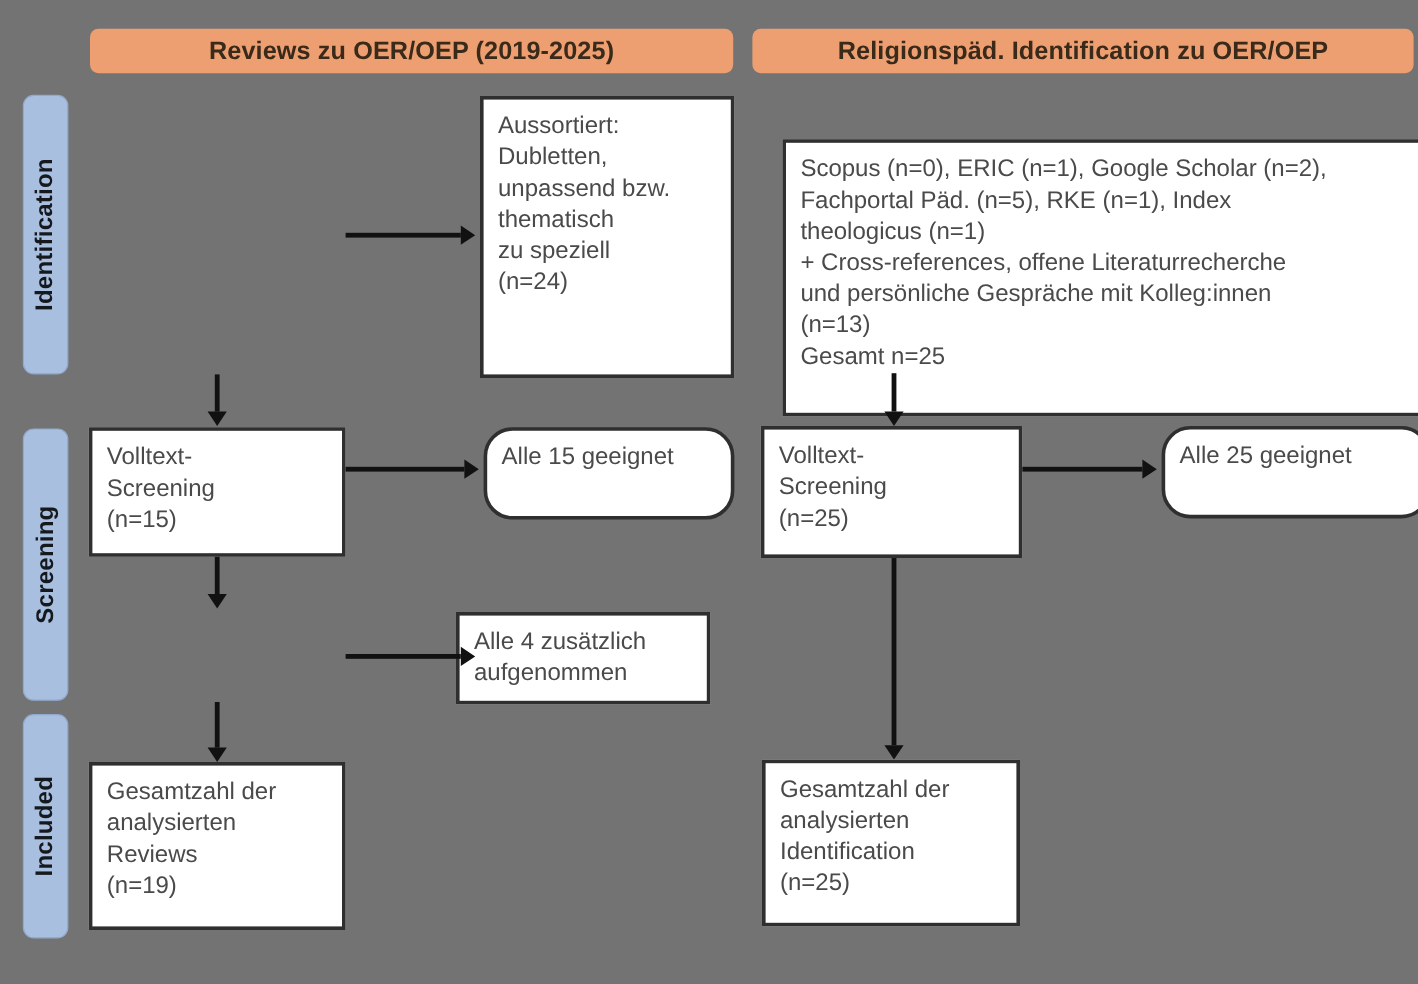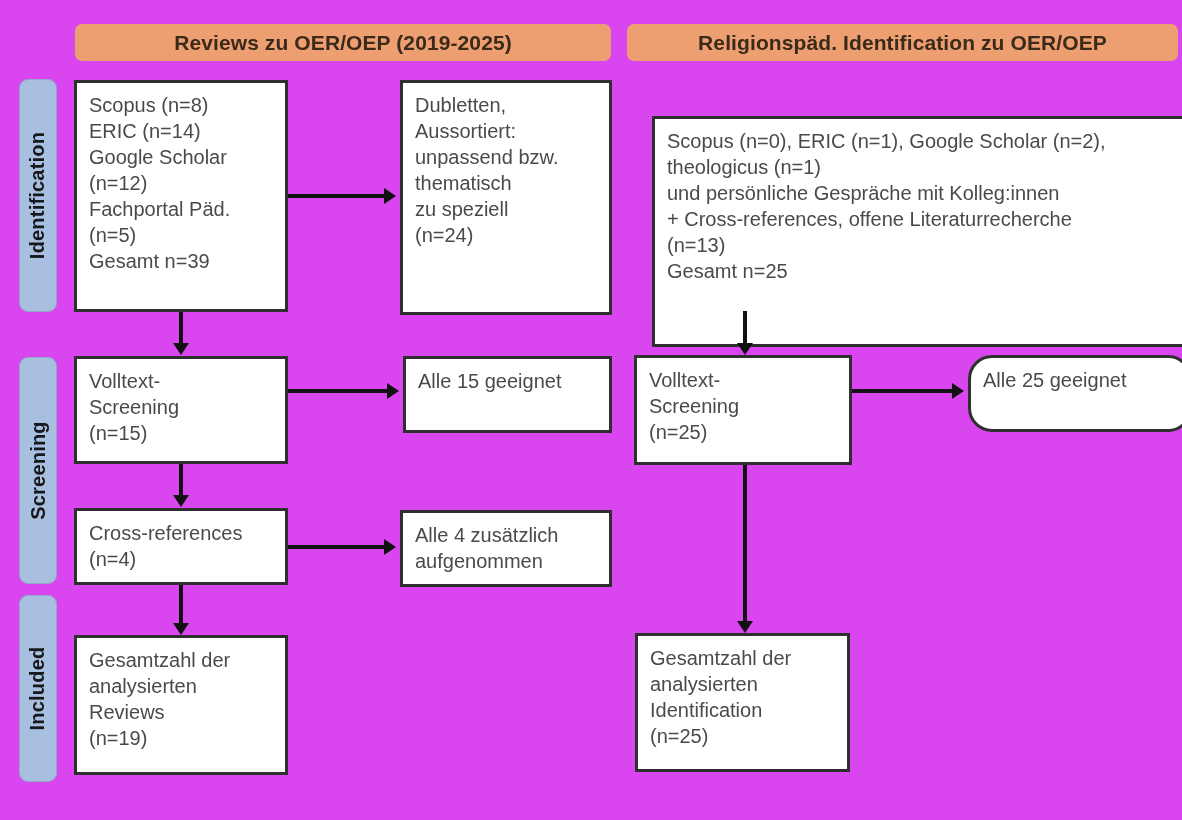--- a/index.html
+++ b/index.html
@@ -5,21 +5,21 @@
 <style>
   html, body {
     margin: 0;
     padding: 0;
     background: #ffffff;
   }
   #stage {
     position: relative;
     width: 1182px;
     height: 820px;
-    background: #d946ef;
+    background: #737373;
     font-family: "Liberation Sans", "DejaVu Sans", sans-serif;
     overflow: hidden;
   }
 
   
   .col-header {
     position: absolute;
     background: #EE9F72;
     border-radius: 7px;
     color: #3a2a1a;
@@ -106,89 +106,77 @@
   </div>
 
   <div class="stage-pill" style="left:19px; top:357px; width:38px; height:227px;">
     <span>Screening</span>
   </div>
 
   <div class="stage-pill" style="left:19px; top:595px; width:38px; height:187px;">
     <span>Included</span>
   </div>
 
-  <div class="node" style="left:74px; top:80px; width:214px; height:232px;">
-    <span class="line">Scopus (n=8)</span>
-    <span class="line">ERIC (n=14)</span>
-    <span class="line">Google Scholar</span>
-    <span class="line">(n=12)</span>
-    <span class="line">Fachportal Päd.</span>
-    <span class="line">(n=5)</span>
-    <span class="line">Gesamt n=39</span>
-  </div>
 
   <div class="node" style="left:400px; top:80px; width:212px; height:235px;">
+    <span class="line">Aussortiert:</span>
     <span class="line">Dubletten,</span>
-    <span class="line">Aussortiert:</span>
     <span class="line">unpassend bzw.</span>
     <span class="line">thematisch</span>
     <span class="line">zu speziell</span>
     <span class="line">(n=24)</span>
   </div>
 
   <div class="conn-h" style="left:288px; top:194px; width:96px;"></div>
   <div class="arrow-right" style="left:384px; top:188px;"></div>
 
   <div class="conn-v" style="left:179px; top:312px; height:31px;"></div>
   <div class="arrow-down" style="left:173px; top:343px;"></div>
 
   <div class="node" style="left:74px; top:356px; width:214px; height:108px;">
     <span class="line">Volltext-</span>
     <span class="line">Screening</span>
     <span class="line">(n=15)</span>
   </div>
 
-  <div class="node" style="left:403px; top:356px; width:209px; height:77px;">
+  <div class="node" style="left:403px; top:356px; width:209px; height:77px;border-radius:24px;">
     <span class="line">Alle 15 geeignet</span>
   </div>
 
   <div class="conn-h" style="left:288px; top:389px; width:99px;"></div>
   <div class="arrow-right" style="left:387px; top:383px;"></div>
 
   <div class="conn-v" style="left:179px; top:464px; height:31px;"></div>
   <div class="arrow-down" style="left:173px; top:495px;"></div>
 
-  <div class="node" style="left:74px; top:508px; width:214px; height:77px;">
-    <span class="line">Cross-references</span>
-    <span class="line">(n=4)</span>
-  </div>
-
-  <div class="node" style="left:400px; top:510px; width:212px; height:77px;">
+
+  <div class="node" style="left:380px; top:510px; width:212px; height:77px;">
     <span class="line">Alle 4 zusätzlich</span>
     <span class="line">aufgenommen</span>
   </div>
 
   <div class="conn-h" style="left:288px; top:545px; width:96px;"></div>
   <div class="arrow-right" style="left:384px; top:539px;"></div>
 
   <div class="conn-v" style="left:179px; top:585px; height:38px;"></div>
   <div class="arrow-down" style="left:173px; top:623px;"></div>
 
   <div class="node" style="left:74px; top:635px; width:214px; height:140px;">
     <span class="line">Gesamtzahl der</span>
     <span class="line">analysierten</span>
     <span class="line">Reviews</span>
     <span class="line">(n=19)</span>
   </div>
 
   <div class="node" style="left:652px; top:80px; width:544px; height:231px;margin-top:36px;">
     <span class="line">Scopus (n=0), ERIC (n=1), Google Scholar (n=2),</span>
+    <span class="line">Fachportal Päd. (n=5), RKE (n=1), Index</span>
     <span class="line">theologicus (n=1)</span>
+    <span class="line">+ Cross-references, offene Literaturrecherche</span>
     <span class="line">und persönliche Gespräche mit Kolleg:innen</span>
-    <span class="line">+ Cross-references, offene Literaturrecherche</span>
     <span class="line">(n=13)</span>
     <span class="line">Gesamt n=25</span>
   </div>
 
   <div class="conn-v" style="left:743px; top:311px; height:32px;"></div>
   <div class="arrow-down" style="left:737px; top:343px;"></div>
 
   <div class="node" style="left:634px; top:355px; width:218px; height:110px;">
     <span class="line">Volltext-</span>
     <span class="line">Screening</span>

